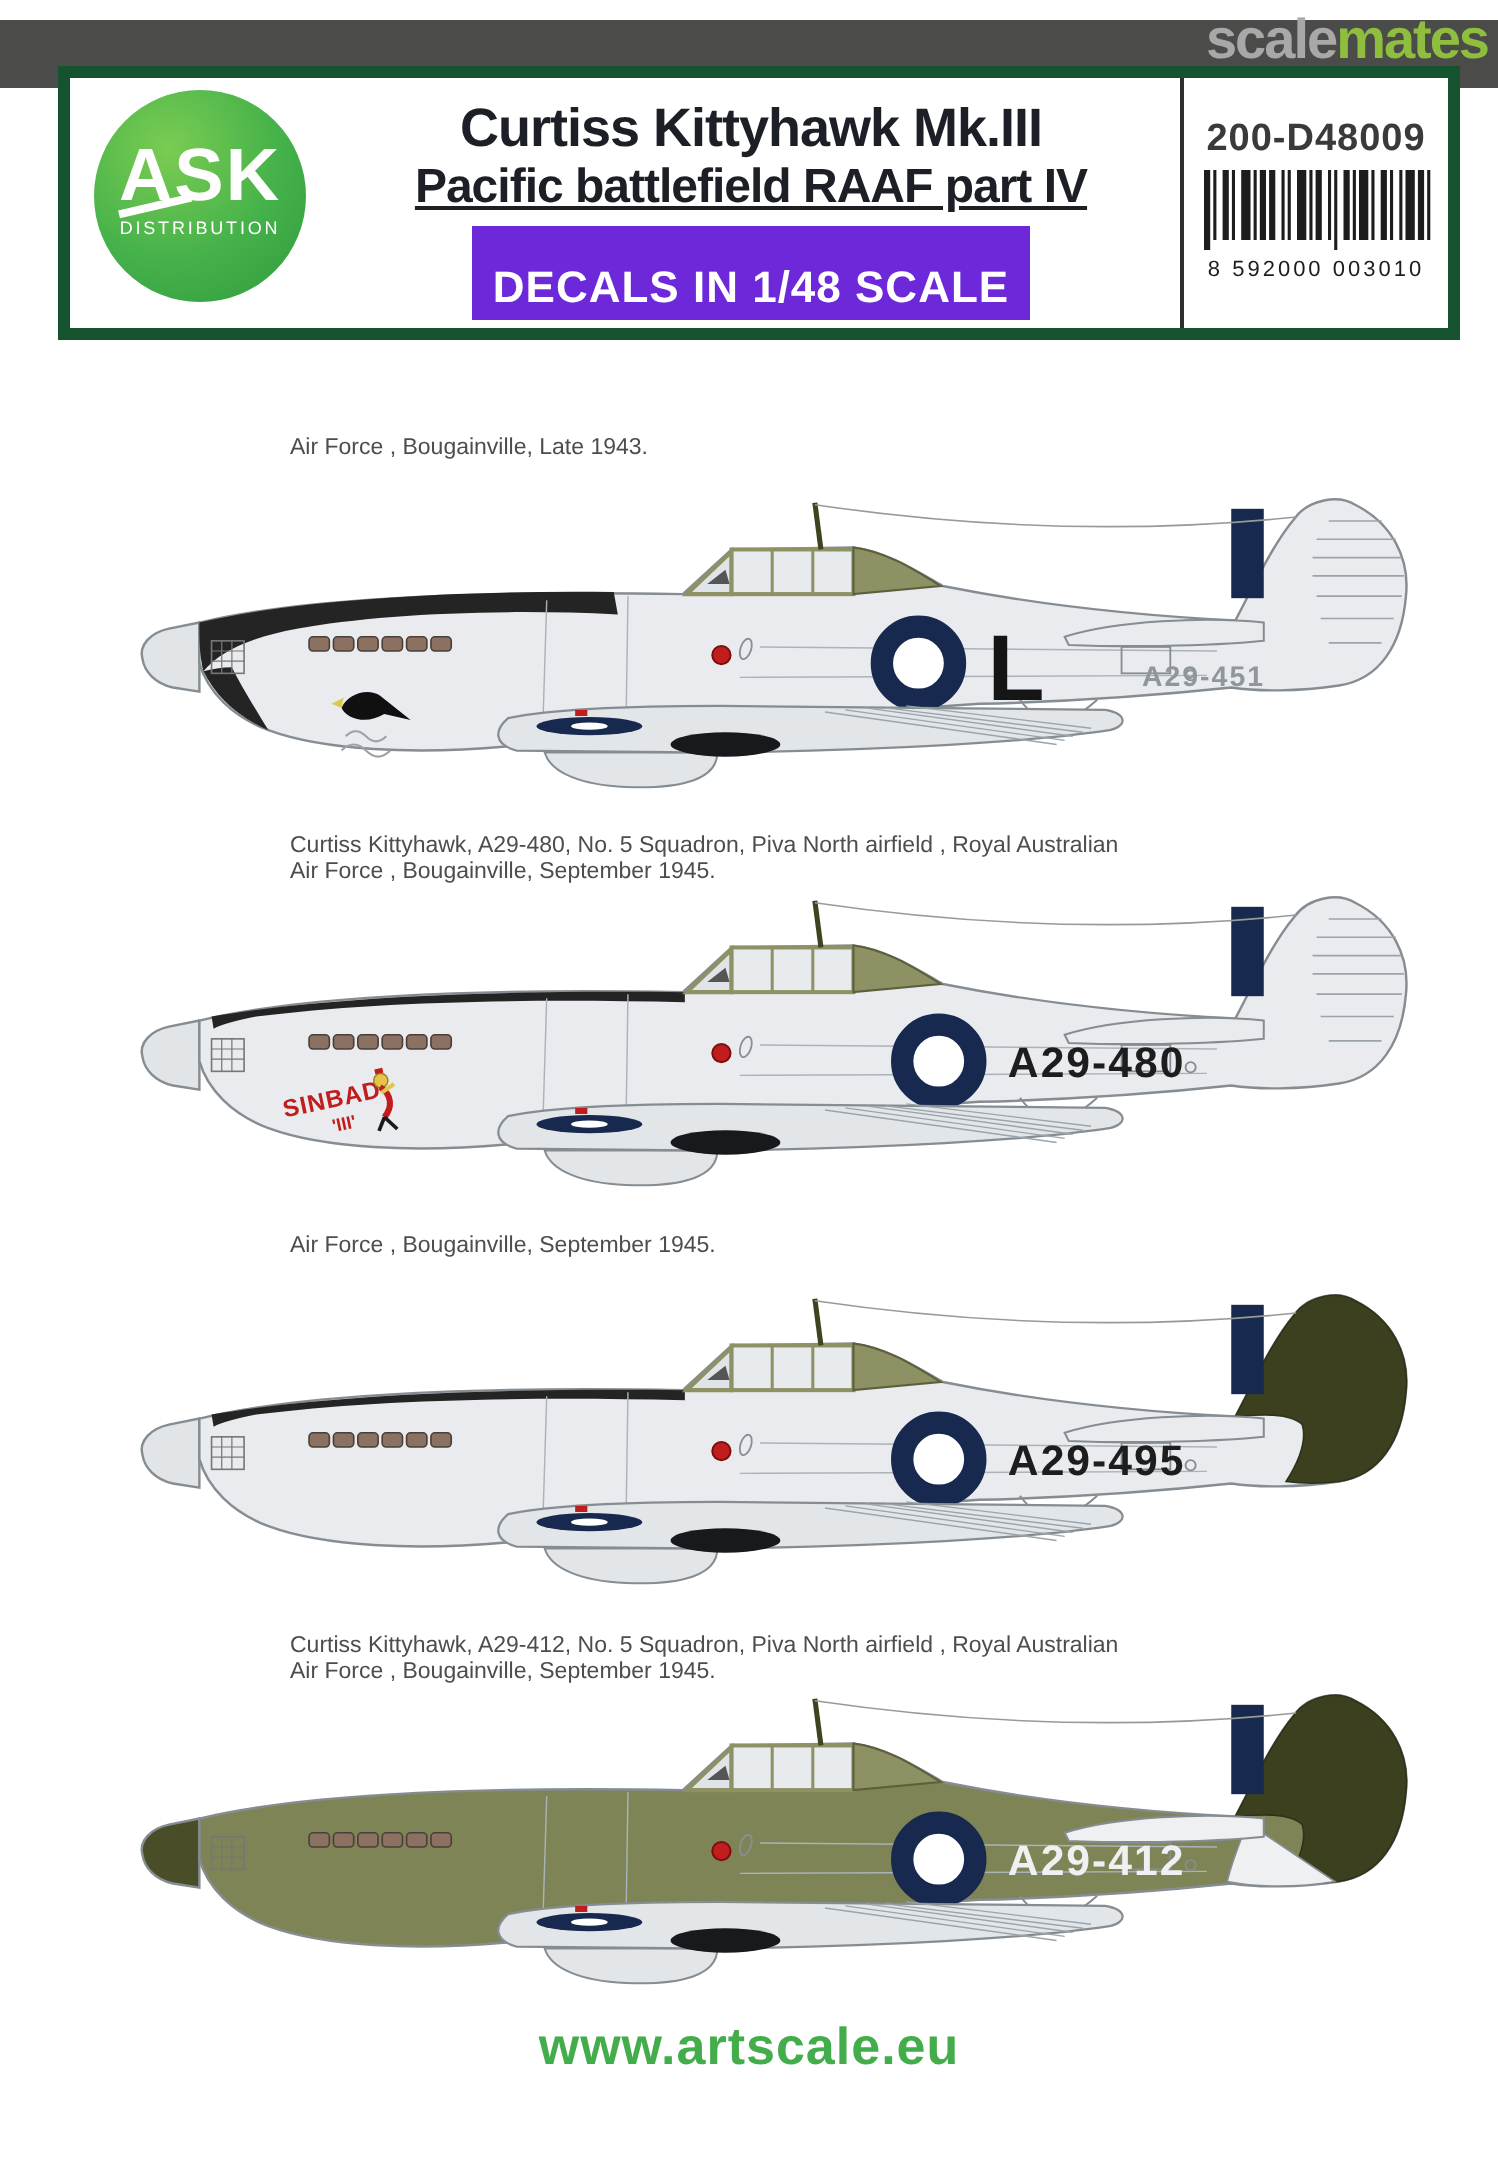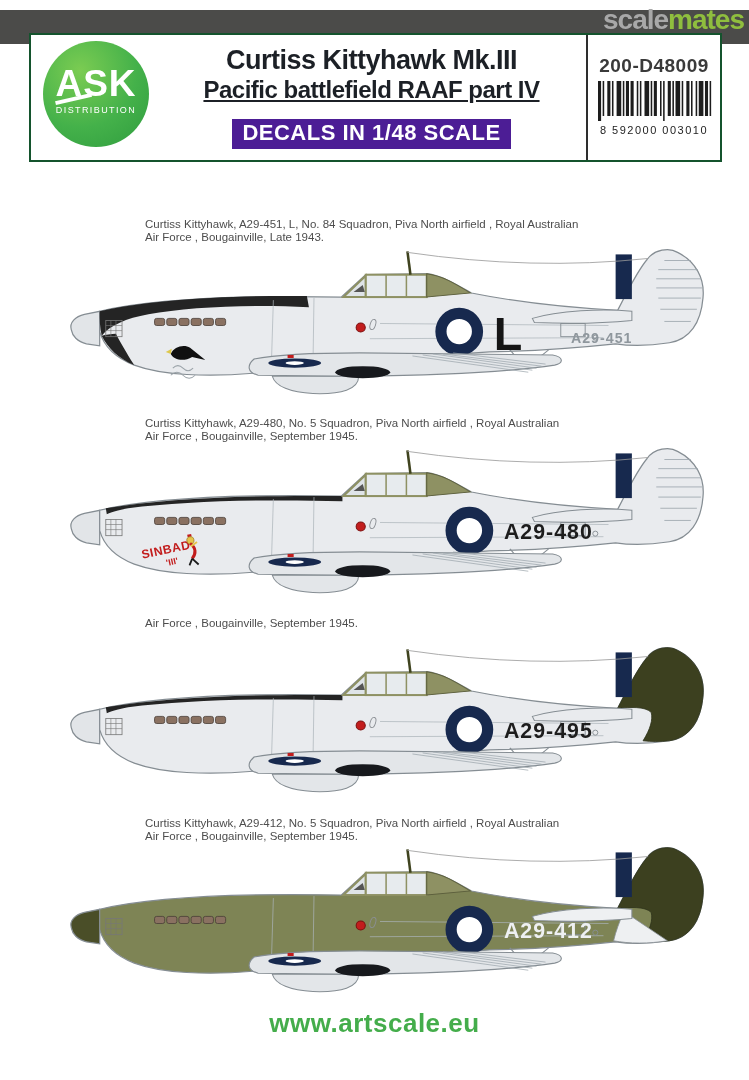--- a/index.html
+++ b/index.html
@@ -7,33 +7,33 @@
         font-family:"Liberation Sans",sans-serif;}
 
   
   .wm-bar{position:absolute;left:0;top:10px;width:749px;height:34px;background:#4b4b49;}
   .wm-text{position:absolute;right:5px;top:-6px;font-size:28px;font-weight:700;letter-spacing:-1px;}
   .wm-scale{color:#a8a8a8;}
   .wm-mates{color:#8fbe3e;}
 
   
   .header-box{position:absolute;left:29px;top:33px;width:689px;height:125px;
-              border:2px solid #14532d;background:#fff;}
+              border:6px solid #14532d;background:#fff;}
   .logo-circle{position:absolute;left:12px;top:6px;width:106px;height:106px;border-radius:50%;
                background:radial-gradient(circle at 35% 28%,#7bcc52 0%,#44b14a 55%,#2f9c3e 100%);
                text-align:center;color:#fff;}
   .logo-ask{margin-top:24px;font-size:37px;font-weight:700;letter-spacing:1px;line-height:1;}
   .ask-swoosh{position:absolute;left:12px;top:56px;width:37px;height:3.5px;background:#fff;
               transform:rotate(-13deg);}
   .logo-dist{font-size:9px;letter-spacing:1.4px;margin-top:3px;}
   .header-titles{position:absolute;left:128px;right:136px;top:11px;text-align:center;color:#1c2026;}
   .title1{font-size:27px;font-weight:700;letter-spacing:-0.5px;line-height:1.1;}
   .title2{font-size:24px;font-weight:700;letter-spacing:-0.5px;line-height:1.2;text-decoration:underline;}
-  .badge{display:inline-block;margin-top:15px;background:#4c1d95;color:#fff;
-         font-size:22px;font-weight:700;letter-spacing:0.5px;padding:1px 10px 3px;}
+  .badge{display:inline-block;margin-top:5px;background:#6d28d9;color:#fff;
+         font-size:22px;font-weight:700;letter-spacing:0.5px;padding:18px 10px 3px;}
   .barcode-panel{position:absolute;right:0;top:0;bottom:0;width:132px;border-left:2px solid #2e2e2e;
                  text-align:center;}
   .product-code{margin-top:20px;font-size:19px;font-weight:700;color:#3a3a3a;letter-spacing:0.5px;}
   .barcode-svg{margin-top:2px;}
   .barcode-digits{font-size:11px;color:#1d1d1d;letter-spacing:1.5px;margin-top:-3px;}
 
   
   .caption{position:absolute;left:145px;width:480px;font-size:11.5px;line-height:13px;color:#4d4d4d;}
   .aircraft{position:absolute;left:55px;width:650px;height:163px;}
 
@@ -95,21 +95,20 @@
           <rect x="122.90000000000005" y="2" width="1.55" height="35" fill="#1d1d1d"></rect>
           <rect x="127.55000000000005" y="2" width="1.55" height="35" fill="#1d1d1d"></rect>
           <rect x="130.65000000000006" y="2" width="3.1" height="35" fill="#1d1d1d"></rect>
           <rect x="135.30000000000007" y="2" width="1.55" height="40" fill="#1d1d1d"></rect>
         </svg>
       <div class="barcode-digits">8 592000 003010</div>
     </div>
   </div>
 
   <div class="caption" style="top:218px">
-    <div>Curtiss Kittyhawk, A29-451, L, No. 84 Squadron, Piva North  airfield , Royal Australian</div>
     <div>Air Force , Bougainville, Late 1943.</div>
   </div>
   <svg class="aircraft" style="top:244px" viewBox="0 0 640 160">
       <path d="M16,84 C14,77 20,71 29,69 L44,66 L44,100 L31,98 C22,96 17,90 16,84 Z" fill="#e2e5e8" stroke="#858d93" stroke-width="1.2"></path>
       <path d="M44,66 C90,55 170,50 282,52 L306,30 L366,29 C382,31 396,40 410,48 C460,58 515,63 554,65 C562,50 572,28 583,15 C590,5 605,3 613,8 C631,17 640,34 638,53 C636,77 625,94 605,97 C585,100 565,100 552,98 C505,103 470,105 428,106 C370,110 320,114 280,118 C240,122 215,126 195,127 C150,131 105,129 78,119 C60,112 48,100 44,86 Z" fill="#e9ebee" stroke="#858d93" stroke-width="1.2"></path>
       <path d="M44,66 C90,55 170,50 248,51 L250,62 C190,59 130,62 92,69 C70,73 54,80 46,90 C44,82 44,74 44,66 Z" fill="#242424"></path>
       <path d="M46,90 C52,102 62,112 78,119 C70,106 64,96 60,88 C55,88 50,89 46,90 Z" fill="#242424"></path>
       <path d="M470,73 C495,65 540,63 568,66 L568,75 C538,78 496,78 472,77 Z" fill="#e9ebee" stroke="#858d93" stroke-width="1"></path>
       <line x1="600" y1="16" x2="626" y2="16" stroke="#9aa4ab" stroke-width="0.8"></line>
       <line x1="594" y1="25" x2="633" y2="25" stroke="#9aa4ab" stroke-width="0.8"></line>

